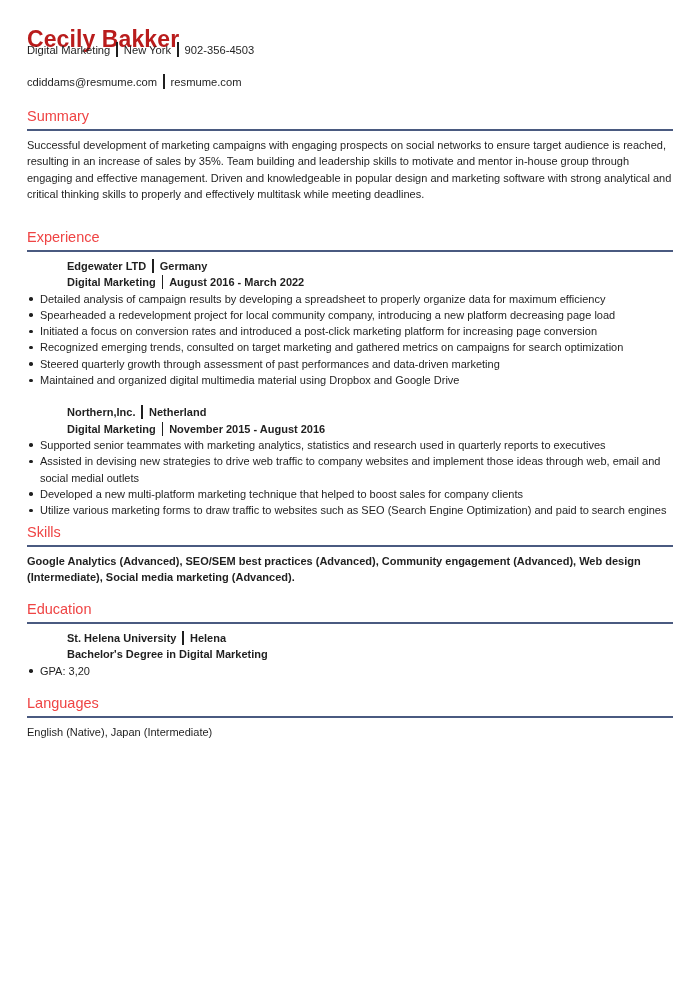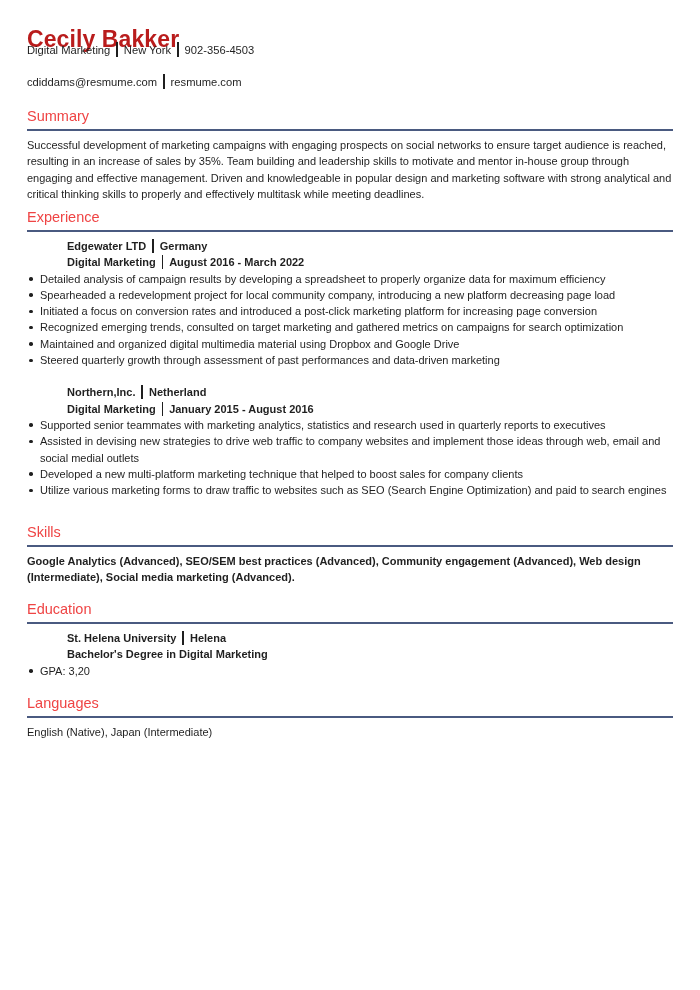--- a/index.html
+++ b/index.html
@@ -54,46 +54,46 @@
   </div>
   <div class="contact-line l2">
     <span>cdiddams@resmume.com</span><span class="sep"></span><span>resmume.com</span>
   </div>
 
   <div class="section" style="top:107px;">
     <h2 class="sec-title">Summary</h2>
     <p class="para" style="margin-top:6px;">Successful development of marketing campaigns with engaging prospects on social networks to ensure target audience is reached, resulting in an increase of sales by 35%. Team building and leadership skills to motivate and mentor in-house group through engaging and effective management. Driven and knowledgeable in popular design and marketing software with strong analytical and critical thinking skills to properly and effectively multitask while meeting deadlines.</p>
   </div>
 
-  <div class="section" style="top:208px;">
+  <div class="section" style="top:228px;">
     <h2 class="sec-title">Experience</h2>
 
     <div class="job" style="margin-top:6px;">
       <div class="bold-line">
         <span>Edgewater LTD</span><span class="sep"></span><span>Germany</span>
       </div>
       <div class="bold-line">
         <span>Digital Marketing</span><span class="sep"></span><span>August 2016 - March 2022</span>
       </div>
       <ul class="bullets">
         <li>Detailed analysis of campaign results by developing a spreadsheet to properly organize data for maximum efficiency</li>
         <li>Spearheaded a redevelopment project for local community company, introducing a new platform decreasing page load</li>
         <li>Initiated a focus on conversion rates and introduced a post-click marketing platform for increasing page conversion</li>
         <li>Recognized emerging trends, consulted on target marketing and gathered metrics on campaigns for search optimization</li>
+        <li>Steered quarterly growth through assessment of past performances and data-driven marketing</li>
         <li>Maintained and organized digital multimedia material using Dropbox and Google Drive</li>
-        <li>Steered quarterly growth through assessment of past performances and data-driven marketing</li>
       </ul>
     </div>
 
     <div class="job">
       <div class="bold-line">
         <span>Northern,Inc.</span><span class="sep"></span><span>Netherland</span>
       </div>
       <div class="bold-line">
-        <span>Digital Marketing</span><span class="sep"></span><span>January 2015 - August 2016</span>
+        <span>Digital Marketing</span><span class="sep"></span><span>November 2015 - August 2016</span>
       </div>
       <ul class="bullets">
         <li>Supported senior teammates with marketing analytics, statistics and research used in quarterly reports to executives</li>
         <li>Assisted in devising new strategies to drive web traffic to company websites and implement those ideas through web, email and social medial outlets</li>
         <li>Developed a new multi-platform marketing technique that helped to boost sales for company clients</li>
         <li>Utilize various marketing forms to draw traffic to websites such as SEO (Search Engine Optimization) and paid to search engines</li>
       </ul>
     </div>
   </div>
 

